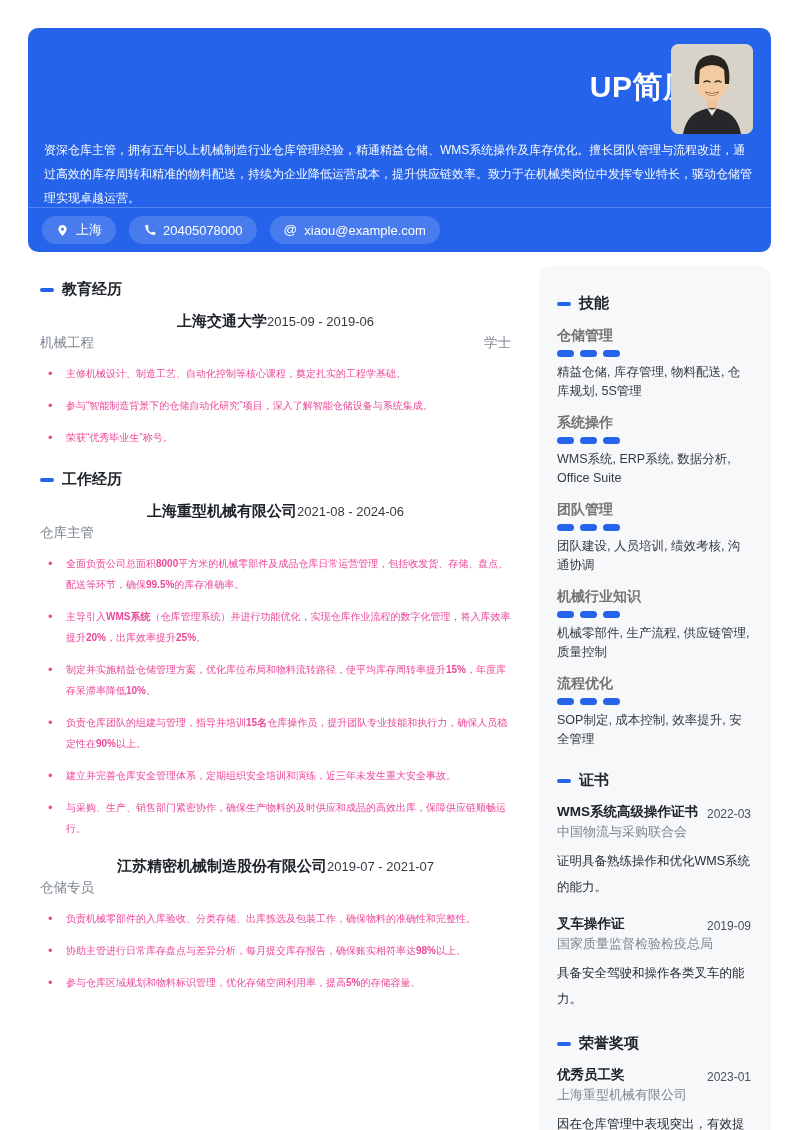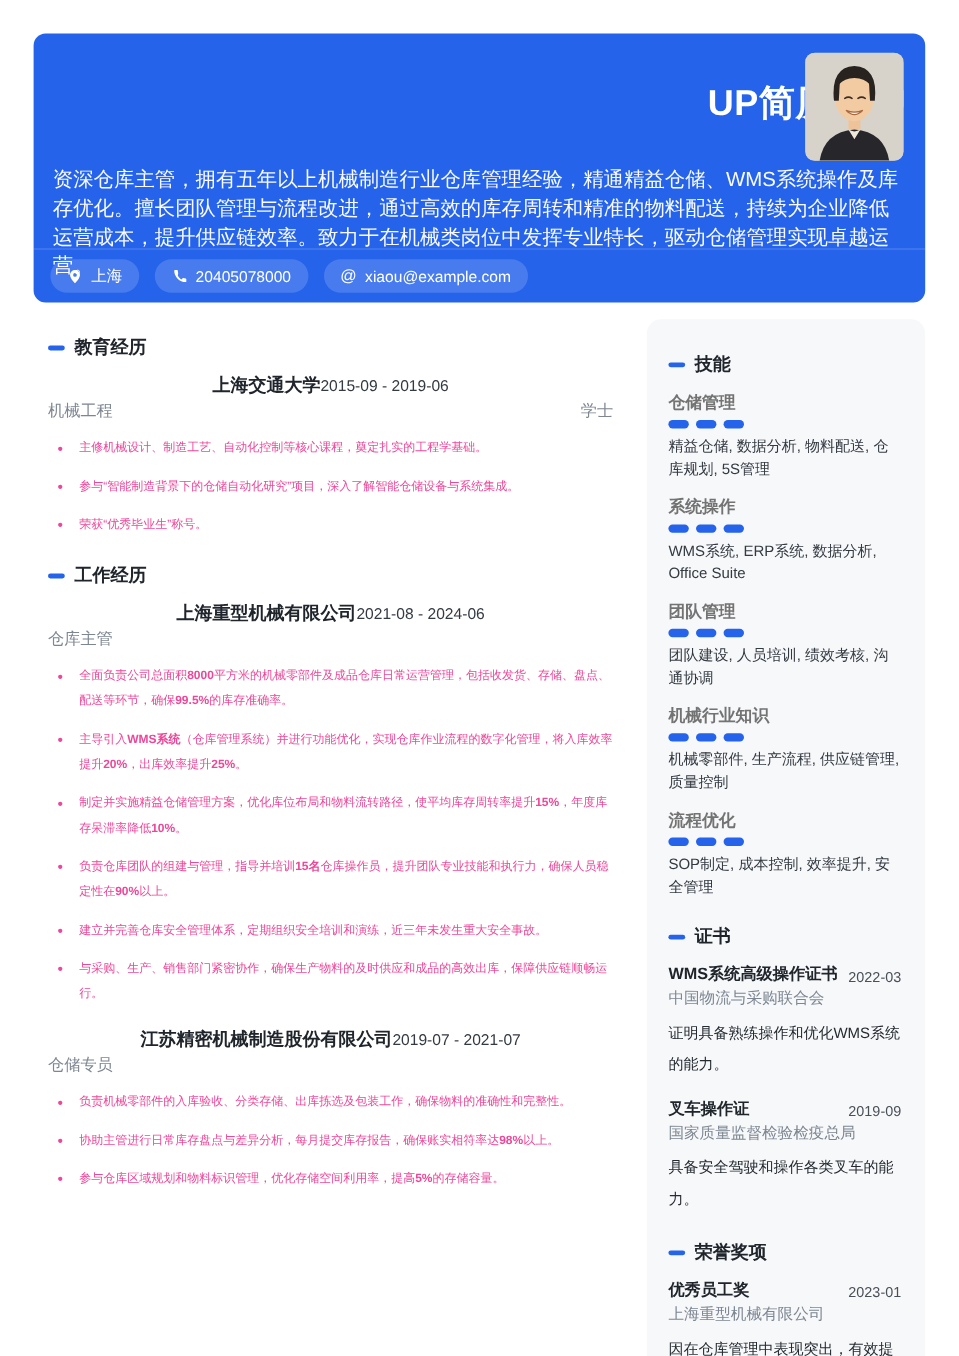--- a/index.html
+++ b/index.html
@@ -17,21 +17,21 @@
     color:#fff; height:224px; padding-top:42px;
   }
   .hero-name {
     padding:0 16px; font-size:30px; font-weight:700; line-height:34px; letter-spacing:.5px;text-align:right;
   }
   .photo {
     position:absolute; top:16px; right:18px; width:82px; height:90px;
     border-radius:8px; overflow:hidden; background:#d8d3ca;
   }
   .summary {
-    padding:0 16px; margin-top:34px; font-size:17px; line-height:24px;
+    padding:0 16px; margin-top:34px; font-size:12px; line-height:24px;
     color:rgba(255,255,255,.97);
   }
   .hero-footer {
     position:absolute; left:0; right:0; bottom:0; height:45px;
     border-top:1px solid rgba(255,255,255,.22);
     display:flex; align-items:center; gap:13px; padding:0 14px;
   }
   .chip {
     display:inline-flex; align-items:center; gap:7px; height:28px;
     background:rgba(255,255,255,.16); border-radius:14px; padding:0 14px;
@@ -213,21 +213,21 @@
           <h2 class="sec-title">技能</h2>
         </div>
         <div>
   <div class="skill">
     <div class="skill-name">仓储管理</div>
     <div class="pills">
                 <span class="pill"></span>
                 <span class="pill"></span>
                 <span class="pill"></span>
               </div>
-    <div class="skill-kw">精益仓储, 数据分析, 物料配送, 仓库规划, 5S管理</div>
+    <div class="skill-kw">精益仓储, 库存管理, 物料配送, 仓库规划, 5S管理</div>
   </div>
 
   <div class="skill">
     <div class="skill-name">系统操作</div>
     <div class="pills">
                 <span class="pill"></span>
                 <span class="pill"></span>
                 <span class="pill"></span>
               </div>
     <div class="skill-kw">WMS系统, ERP系统, 数据分析, Office Suite</div>

